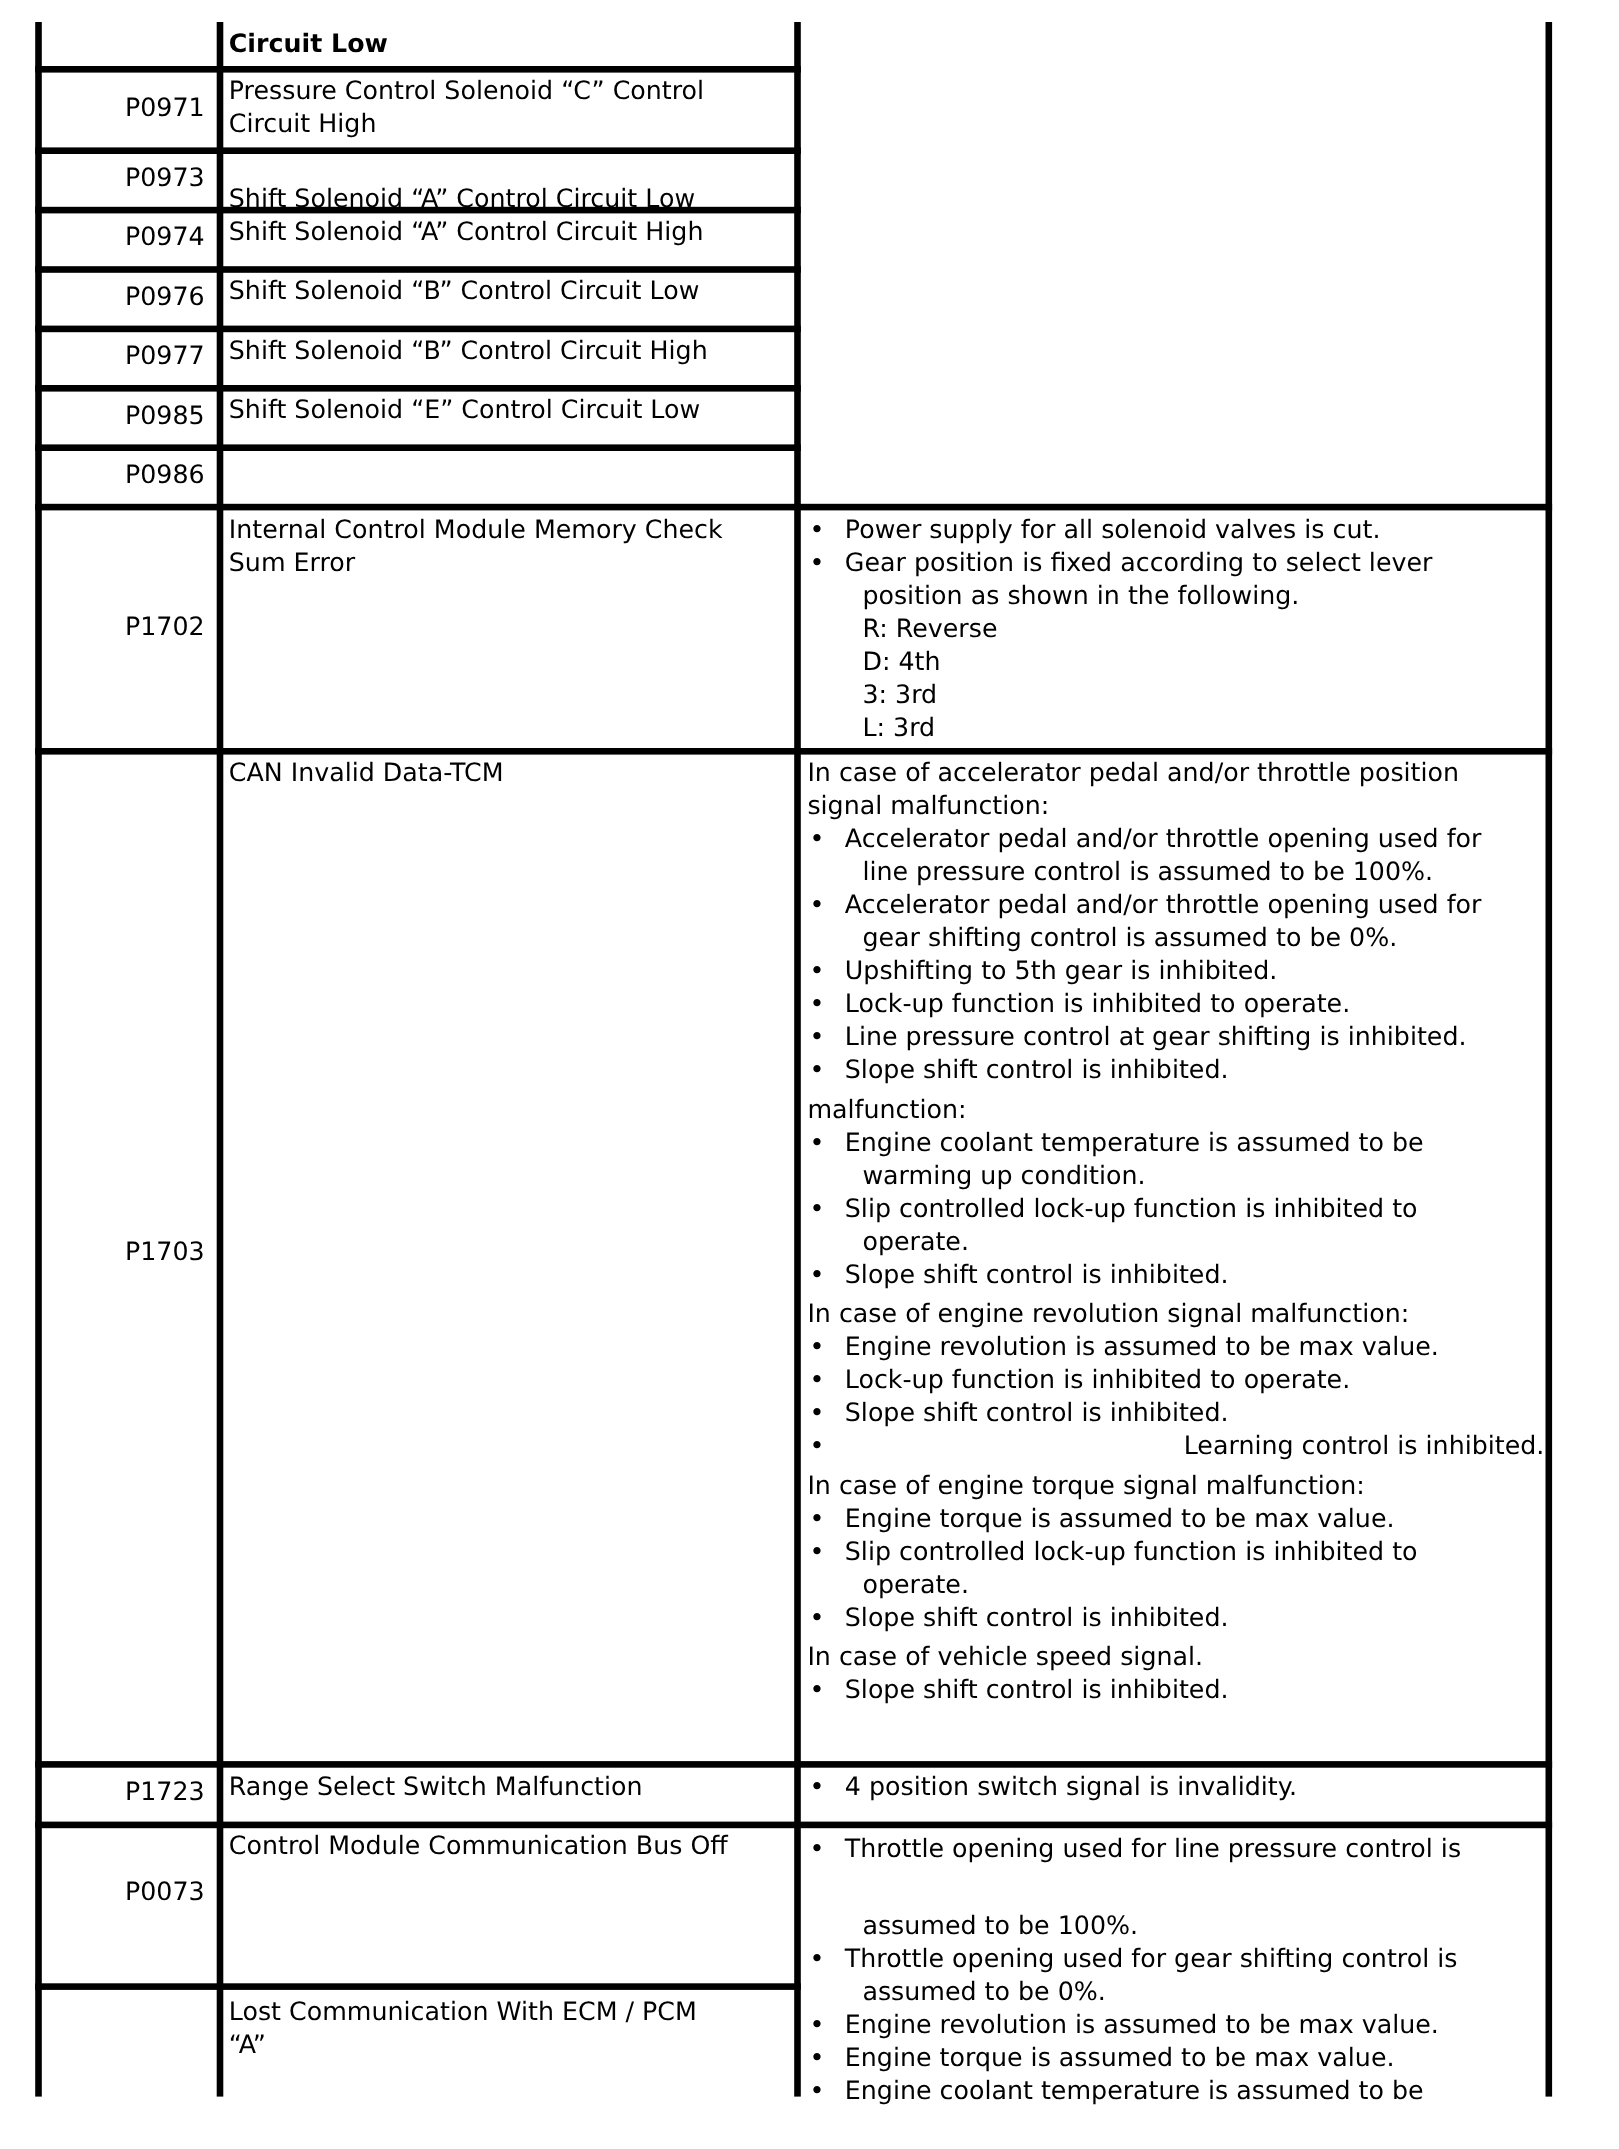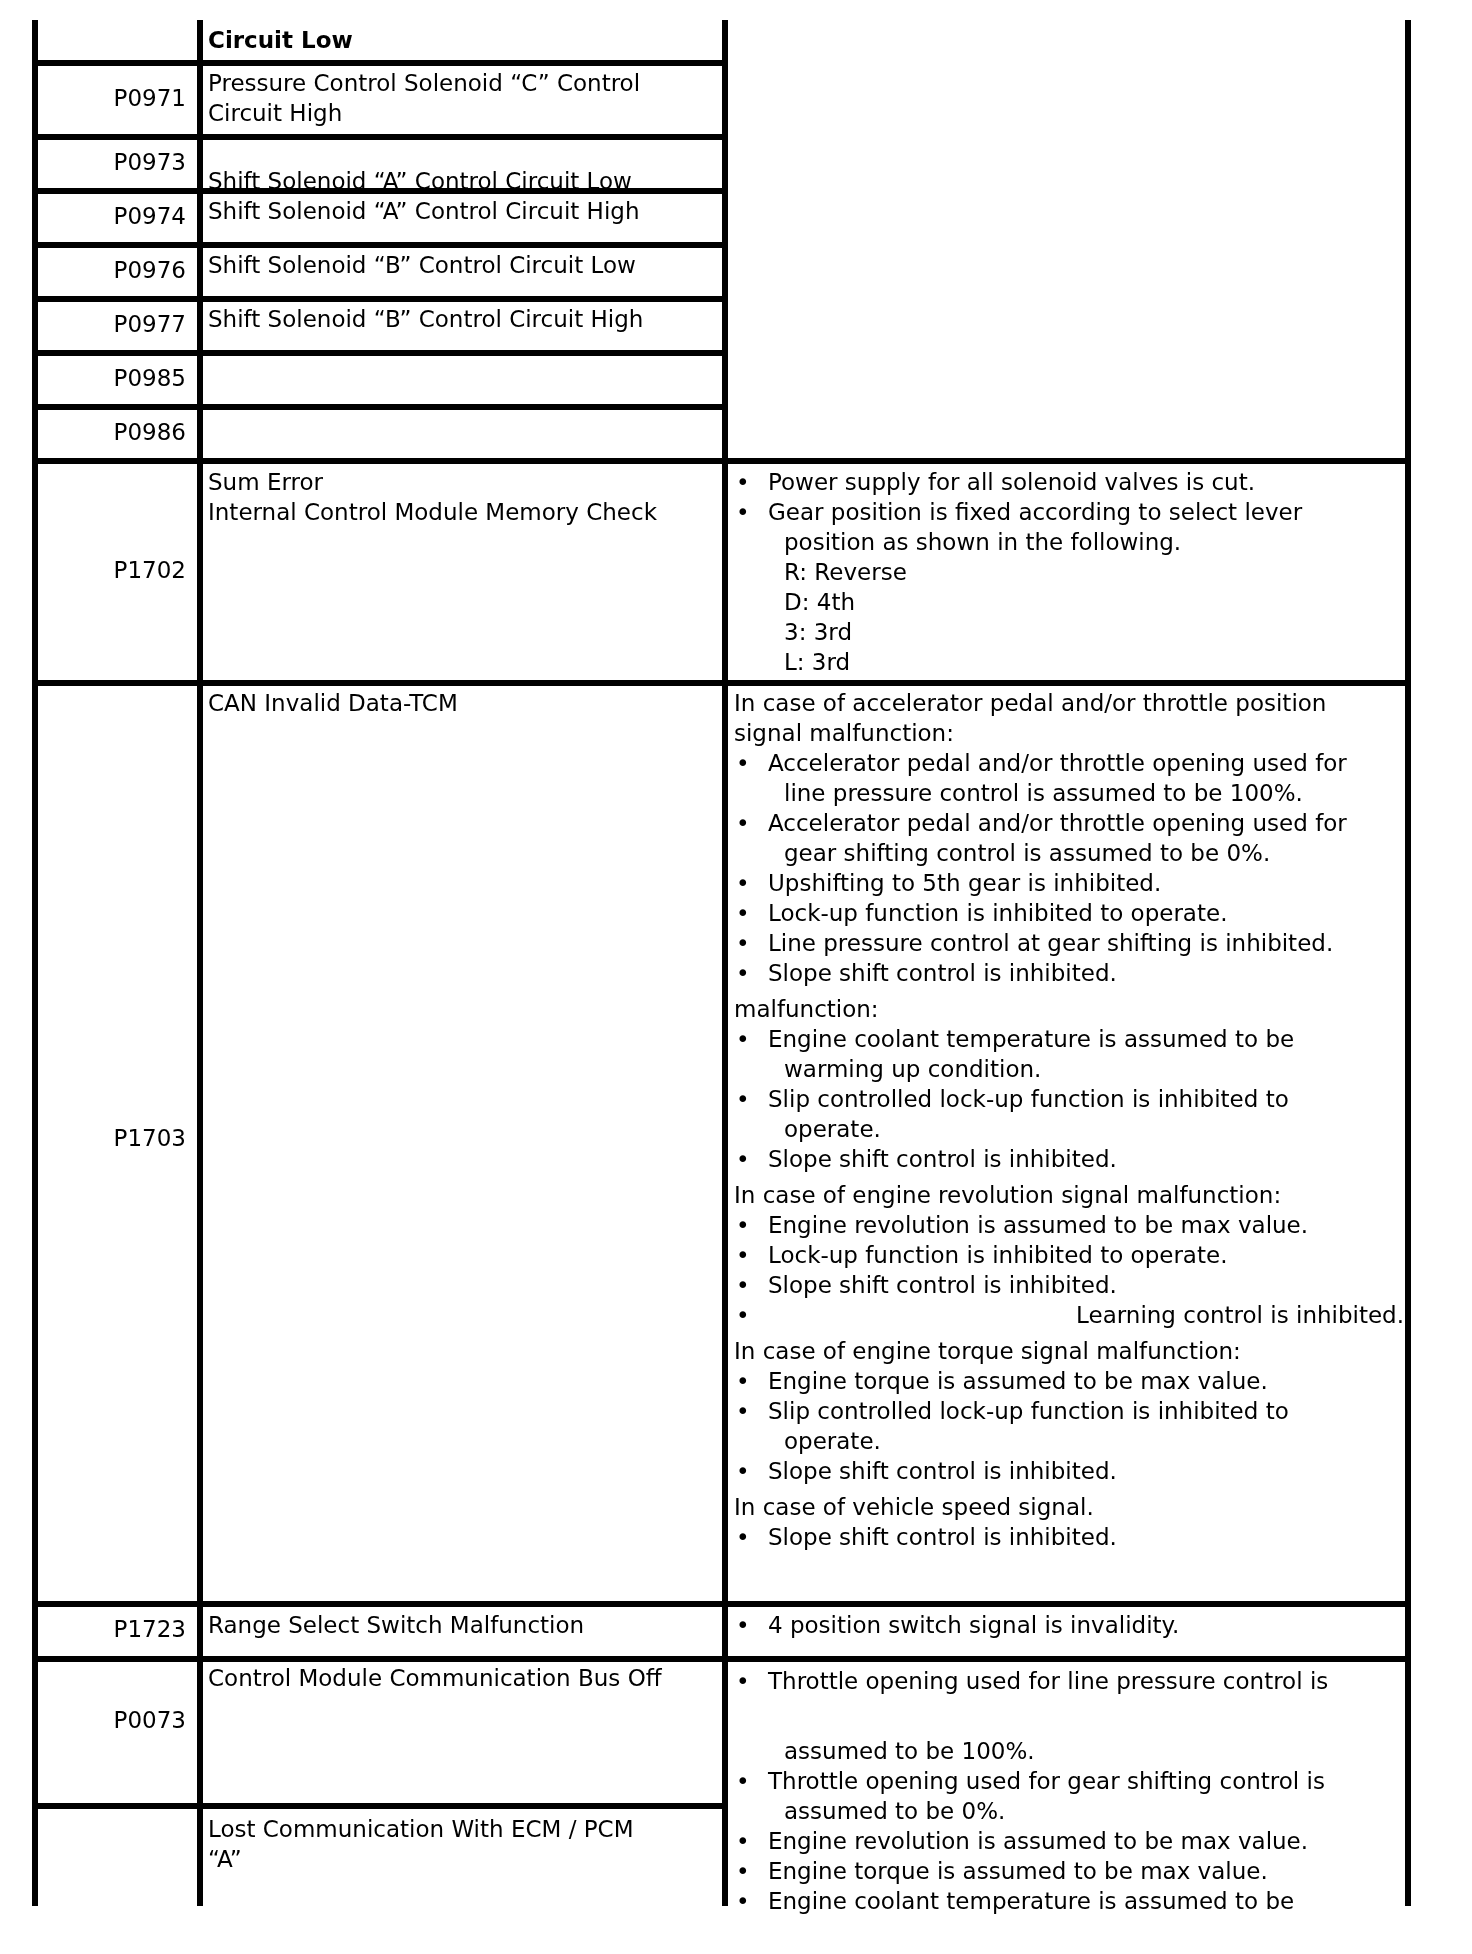--- a/index.html
+++ b/index.html
@@ -58,27 +58,28 @@
   <div class="code" style="top:201px;">P0974</div>
   <div class="desc" style="top:196px;">Shift Solenoid “A” Control Circuit High</div>
 
   <div class="code" style="top:255px;">P0976</div>
   <div class="desc" style="top:250px;">Shift Solenoid “B” Control Circuit Low</div>
 
   <div class="code" style="top:309px;">P0977</div>
   <div class="desc" style="top:304px;">Shift Solenoid “B” Control Circuit High</div>
 
   <div class="code" style="top:363px;">P0985</div>
+  <div class="desc" style="top:358px;">Shift Solenoid “E” Control Circuit Low</div>
 
   <div class="code" style="top:417px;">P0986</div>
 
   <div class="code" style="top:555px;">P1702</div>
   <div class="desc" style="top:467px;">
+    <div>Internal Control Module Memory Check</div>
     <div>Sum Error</div>
-    <div>Internal Control Module Memory Check</div>
   </div>
   <div class="fs" style="top:467px;">
     <div class="bl">
       <span class="dot">•</span>
       <span class="txt">Power supply for all solenoid valves is cut.</span>
     </div>
     <div class="bl">
       <span class="dot">•</span>
       <span class="txt">
         <span style="display:block">Gear position is fixed according to select lever</span>

